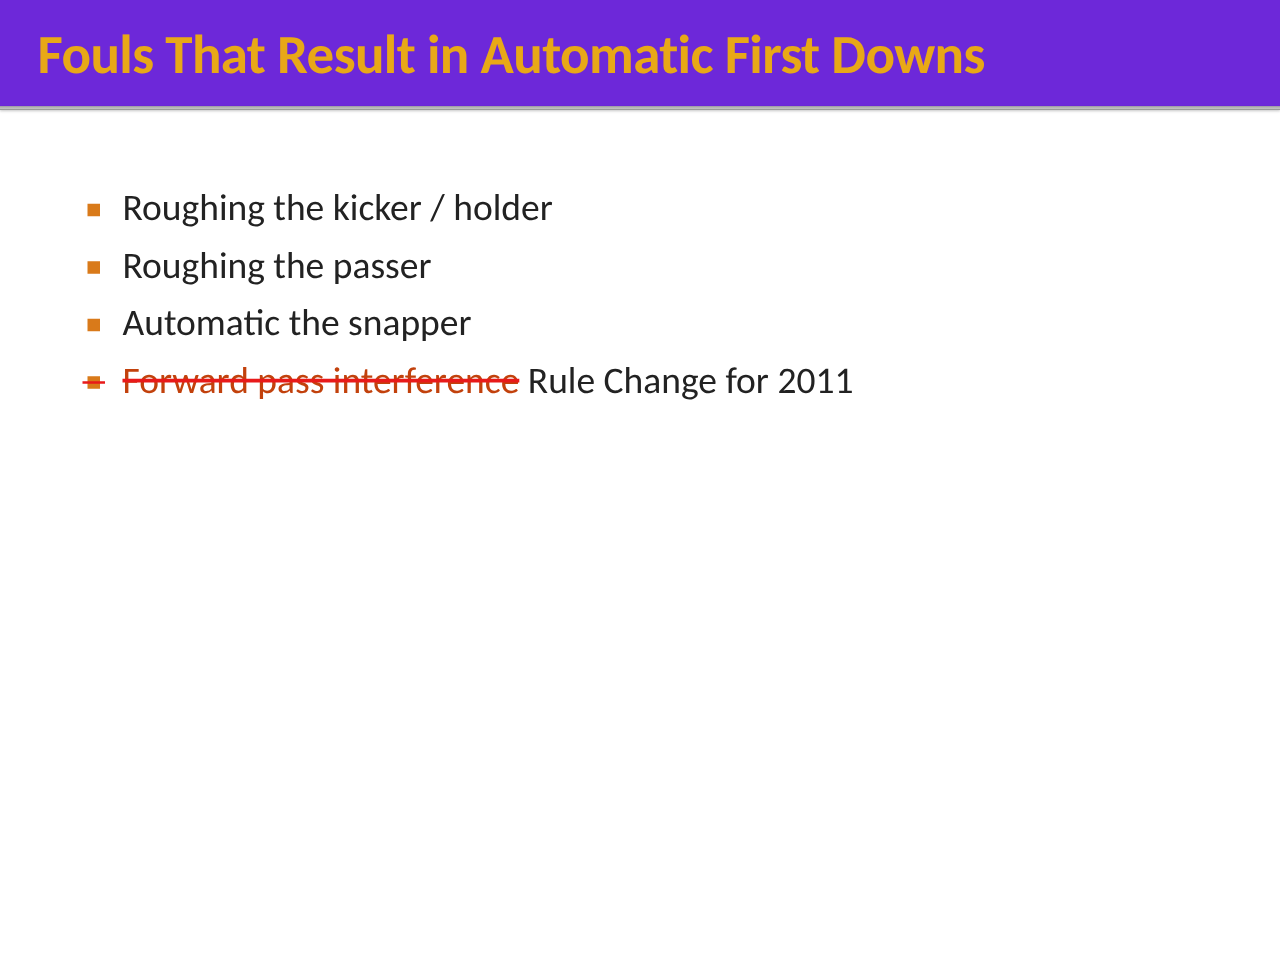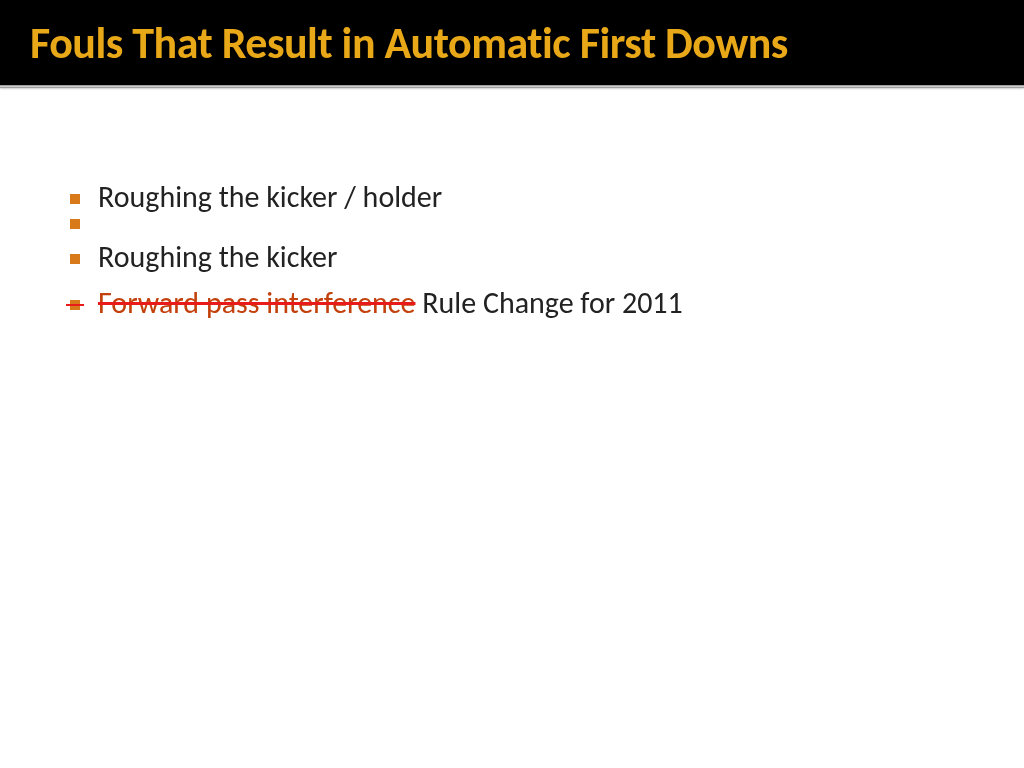--- a/index.html
+++ b/index.html
@@ -8,37 +8,37 @@
       box-sizing: border-box;
     }
     body {
       width: 1024px;
       height: 768px;
       font-family: Calibri, 'Segoe UI', Arial, sans-serif;
       background: #ffffff;
       overflow: hidden;
     }
     .title-bar {
-      background: #000000;
+      background: #6d28d9;
       padding: 18px 30px 16px 30px;
     }
     .title {
       color: #e8a817;
       font-size: 44px;
       font-weight: bold;
       line-height: 1.15;
       letter-spacing: -0.5px;
     }
     .divider {
       height: 3px;
       background: linear-gradient(to bottom, #888 0%, #ccc 50%, #888 100%);
       box-shadow: 0 1px 2px rgba(0,0,0,0.2);
     }
     .content {
-      padding: 88px 70px 30px 70px;
+      padding: 58px 70px 30px 70px;
     }
     .bullet-list {
       list-style: none;
     }
     .bullet-item {
       display: flex;
       align-items: baseline;
       font-size: 30px;
       color: #222;
       line-height: 1.4;
@@ -80,24 +80,25 @@
 <div class="divider"></div>
 
 <div class="content">
   <ul class="bullet-list">
     <li class="bullet-item">
       <span class="bullet"></span>
       <span>Roughing the kicker / holder</span>
     </li>
     <li class="bullet-item">
       <span class="bullet"></span>
+      <span>Roughing the passer</span>
     </li>
     <li class="bullet-item">
       <span class="bullet"></span>
-      <span>Roughing the kicker</span>
+      <span>Automatic the snapper</span>
     </li>
     <li class="bullet-item">
       <span class="bullet struck-container">
         <span class="strike-line" style="left:-4px;width:18px;top:4px;"></span>
       </span>
       <span>
         <span class="struck-red">Forward pass interference</span><span> Rule Change for 2011</span>
       </span>
     </li>
   </ul>

